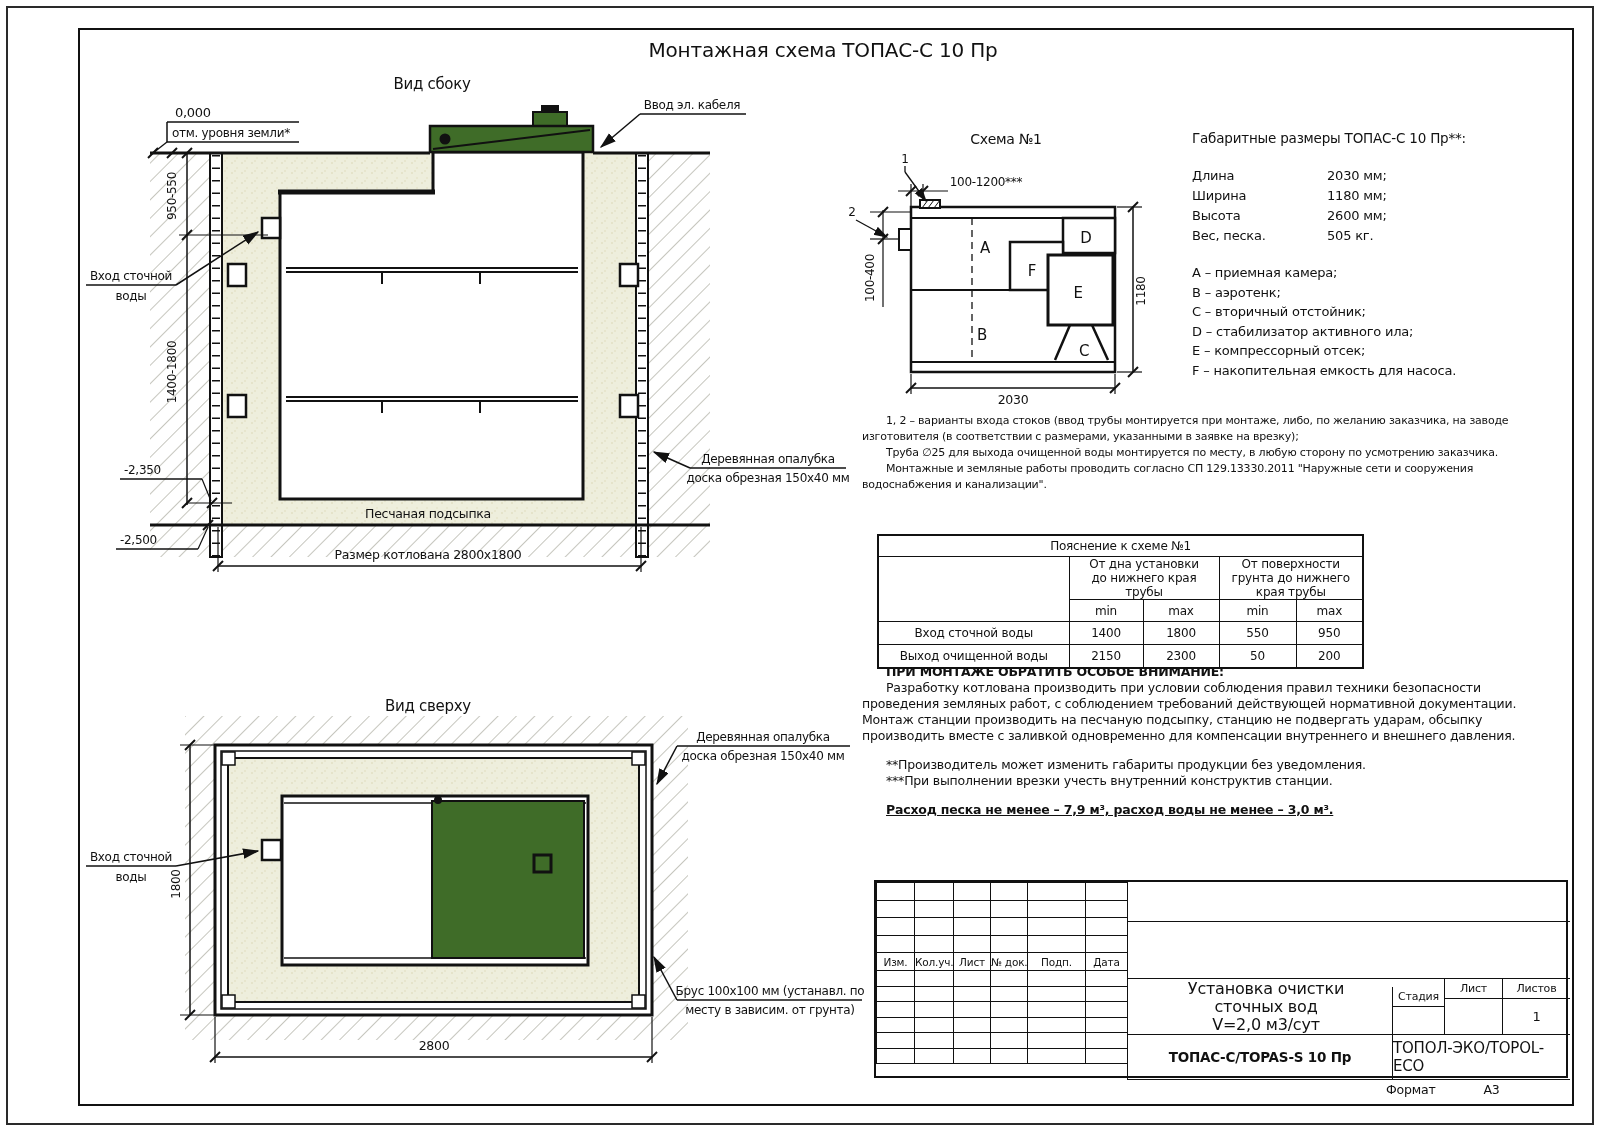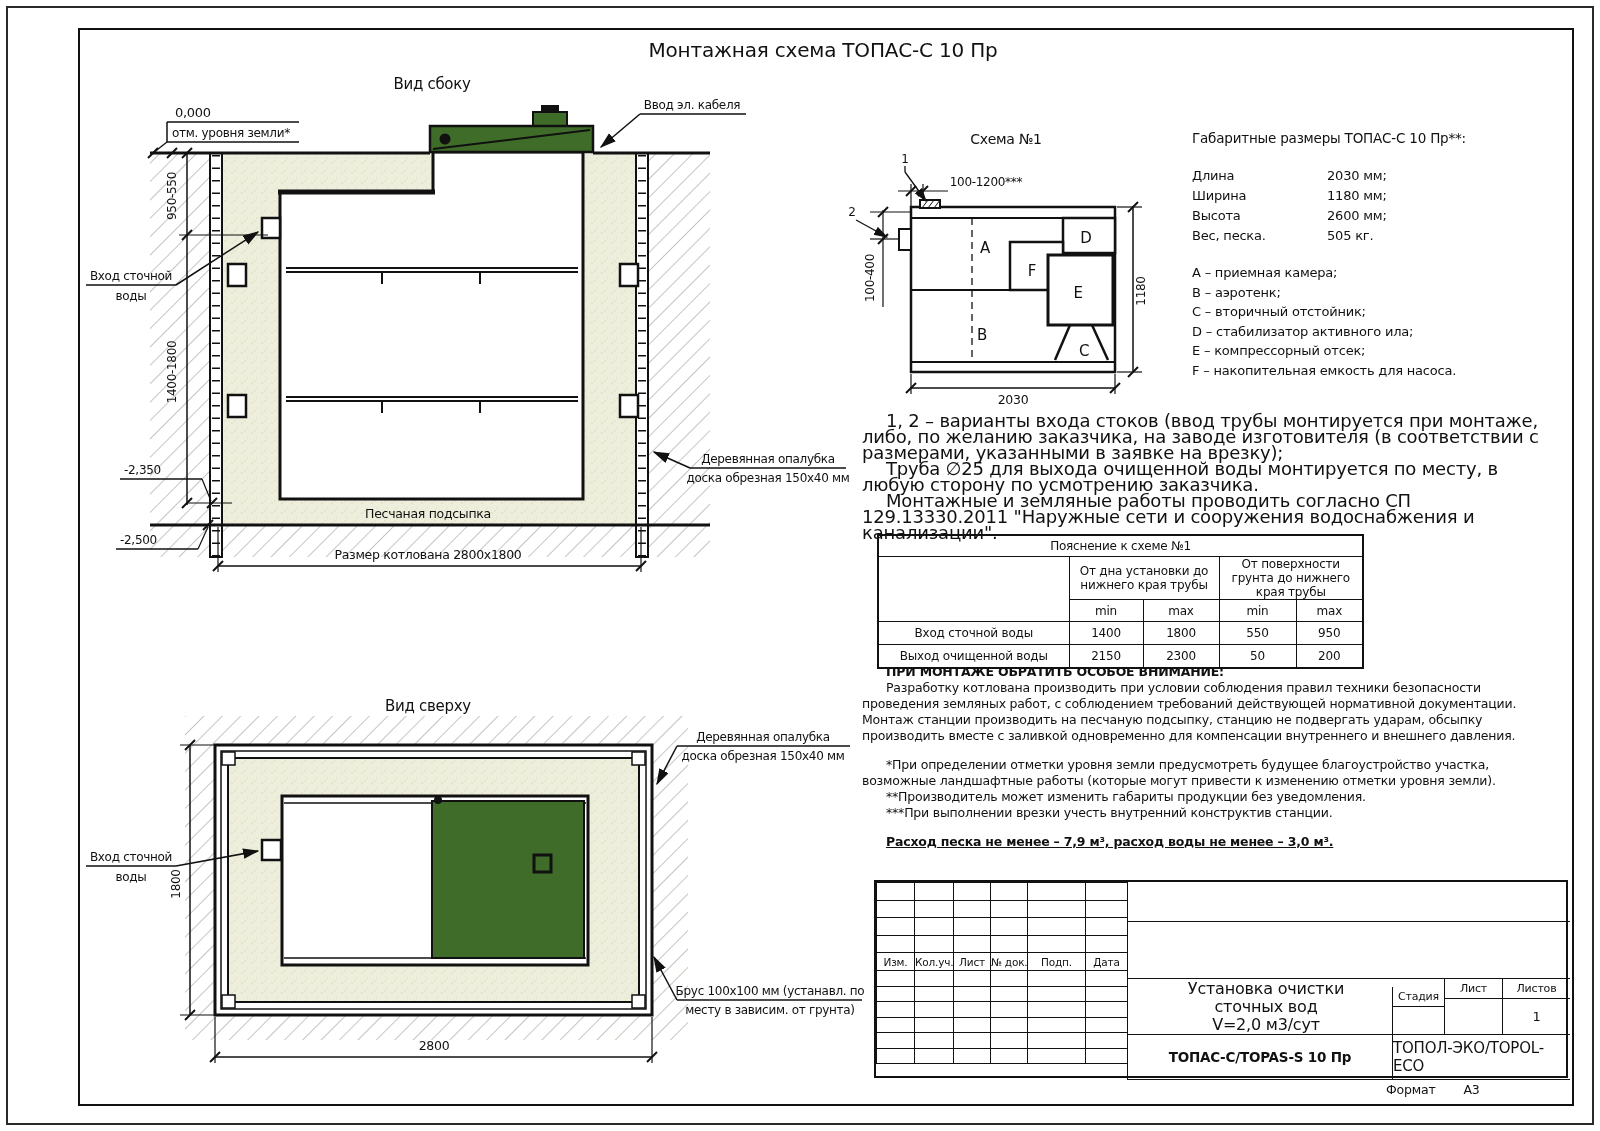--- a/index.html
+++ b/index.html
@@ -11,52 +11,52 @@
   .page-title{left:563px;top:38px;width:520px;text-align:center;font-size:20px;}
   svg text{font-family:"DejaVu Sans",sans-serif;fill:#111;letter-spacing:-0.3px;}.t12{font-size:12px}.t125{font-size:12.5px}.t13{font-size:13px}
   .t14{font-size:14px}.t15{font-size:15px}
   
   .specs{left:1192px;top:130px;width:345px;font-size:13px;}
   .specs-title{font-size:13.5px;margin-bottom:20px;}
   .spec-row{line-height:20px;}
   .spec-label{display:inline-block;width:135px;}
   .legend{margin-top:17px;line-height:19.5px;}
   
-  .notes{left:862px;top:413px;width:690px;font-size:18px;line-height:16px;}
+  .notes{left:862px;top:413px;width:690px;font-size:11px;line-height:16px;}
   .notes p{margin:0;text-indent:24px;}
   .notes .gap{}
   .attn{left:862px;top:664px;width:692px;font-size:12.5px;line-height:16px;}
   .attn-title{font-weight:bold;text-indent:24px;}
   .attn p{margin:0;text-indent:24px;}
   .attn .fns{margin-top:13px;}
   .attn .cons{margin-top:13px;margin-left:24px;text-indent:0;text-decoration:underline;font-weight:600;}
   
   .exp-table{left:877px;top:534px;border-collapse:collapse;table-layout:fixed;width:485px;
              font-size:12px;}
-  .exp-table th,.exp-table td{border:1.6px solid #111;padding:0 3px;text-align:center;
+  .exp-table th,.exp-table td{border:1.6px solid #111;padding:0 12px;text-align:center;
              font-weight:normal;overflow:hidden;}
   .exp-table{border:2.5px solid #111;}
   .exp-table .r-title th{height:20px;}
   .exp-table .r-group th{height:38px;line-height:14px;}
   .exp-table .r-minmax th{height:21px;}
   .exp-table .r-data td{height:22px;}
   
   .stamp{left:874px;top:880px;width:694px;height:198px;border:2.5px solid #111;box-sizing:border-box;}
   .stamp .box{position:absolute;box-sizing:border-box;border-left:1.6px solid #111;border-bottom:1.6px solid #111;}
   .rev{position:absolute;left:0;top:0;border-collapse:collapse;table-layout:fixed;width:251px;}
   .rev td{border:1.5px solid #111;font-size:10.5px;text-align:center;padding:0;overflow:hidden;
           font-weight:normal;white-space:nowrap;}
   .rev .h19 td{height:16.5px;}
   .rev .hhead td{height:17px;}
   .rev .h17 td{height:14.5px;}
   .doc-title{display:flex;flex-direction:column;justify-content:center;align-items:center;
              font-size:16px;line-height:18px;padding-left:12px;}
   .center-cell{display:flex;align-items:center;justify-content:center;}
   .format-line{left:1386px;top:1082px;width:170px;font-size:12.5px;display:flex;}
-  .format-line .fv{margin-left:28px;}
+  .format-line .fv{margin-left:48px;}
 </style>
 </head>
 <body>
 
 <div class="sheet">
   <div class="outer-border"></div>
   <div class="frame"></div>
 
   <div class="abs page-title">Монтажная схема ТОПАС-С 10 Пр</div>
 
@@ -419,21 +419,20 @@
       <td>50</td>
       <td>200</td>
     </tr>
   </tbody>
     </table>
 
   <div class="abs attn">
     <div class="attn-title">ПРИ МОНТАЖЕ ОБРАТИТЬ ОСОБОЕ ВНИМАНИЕ:</div>
     <p>Разработку котлована производить при условии соблюдения правил техники безопасности проведения земляных работ, с соблюдением требований действующей нормативной документации. Монтаж станции производить на песчаную подсыпку, станцию не подвергать ударам, обсыпку производить вместе с заливкой одновременно для компенсации внутреннего и внешнего давления.</p>
     <div class="fns">
-      <p>*При определении отметки уровня земли предусмотреть будущее благоустройство участка, возможные ландшафтные работы (которые могут привести к изменению отметки уровня земли).</p>
       <p>**Производитель может изменить габариты продукции без уведомления.</p>
       <p>***При выполнении врезки учесть внутренний конструктив станции.</p>
     </div>
     <div class="cons">Расход песка не менее – 7,9 м³, расход воды не менее – 3,0 м³.</div>
   </div>
 
   <div class="abs stamp">
     <table class="rev">
       <colgroup>
           <col style="width:38px">

